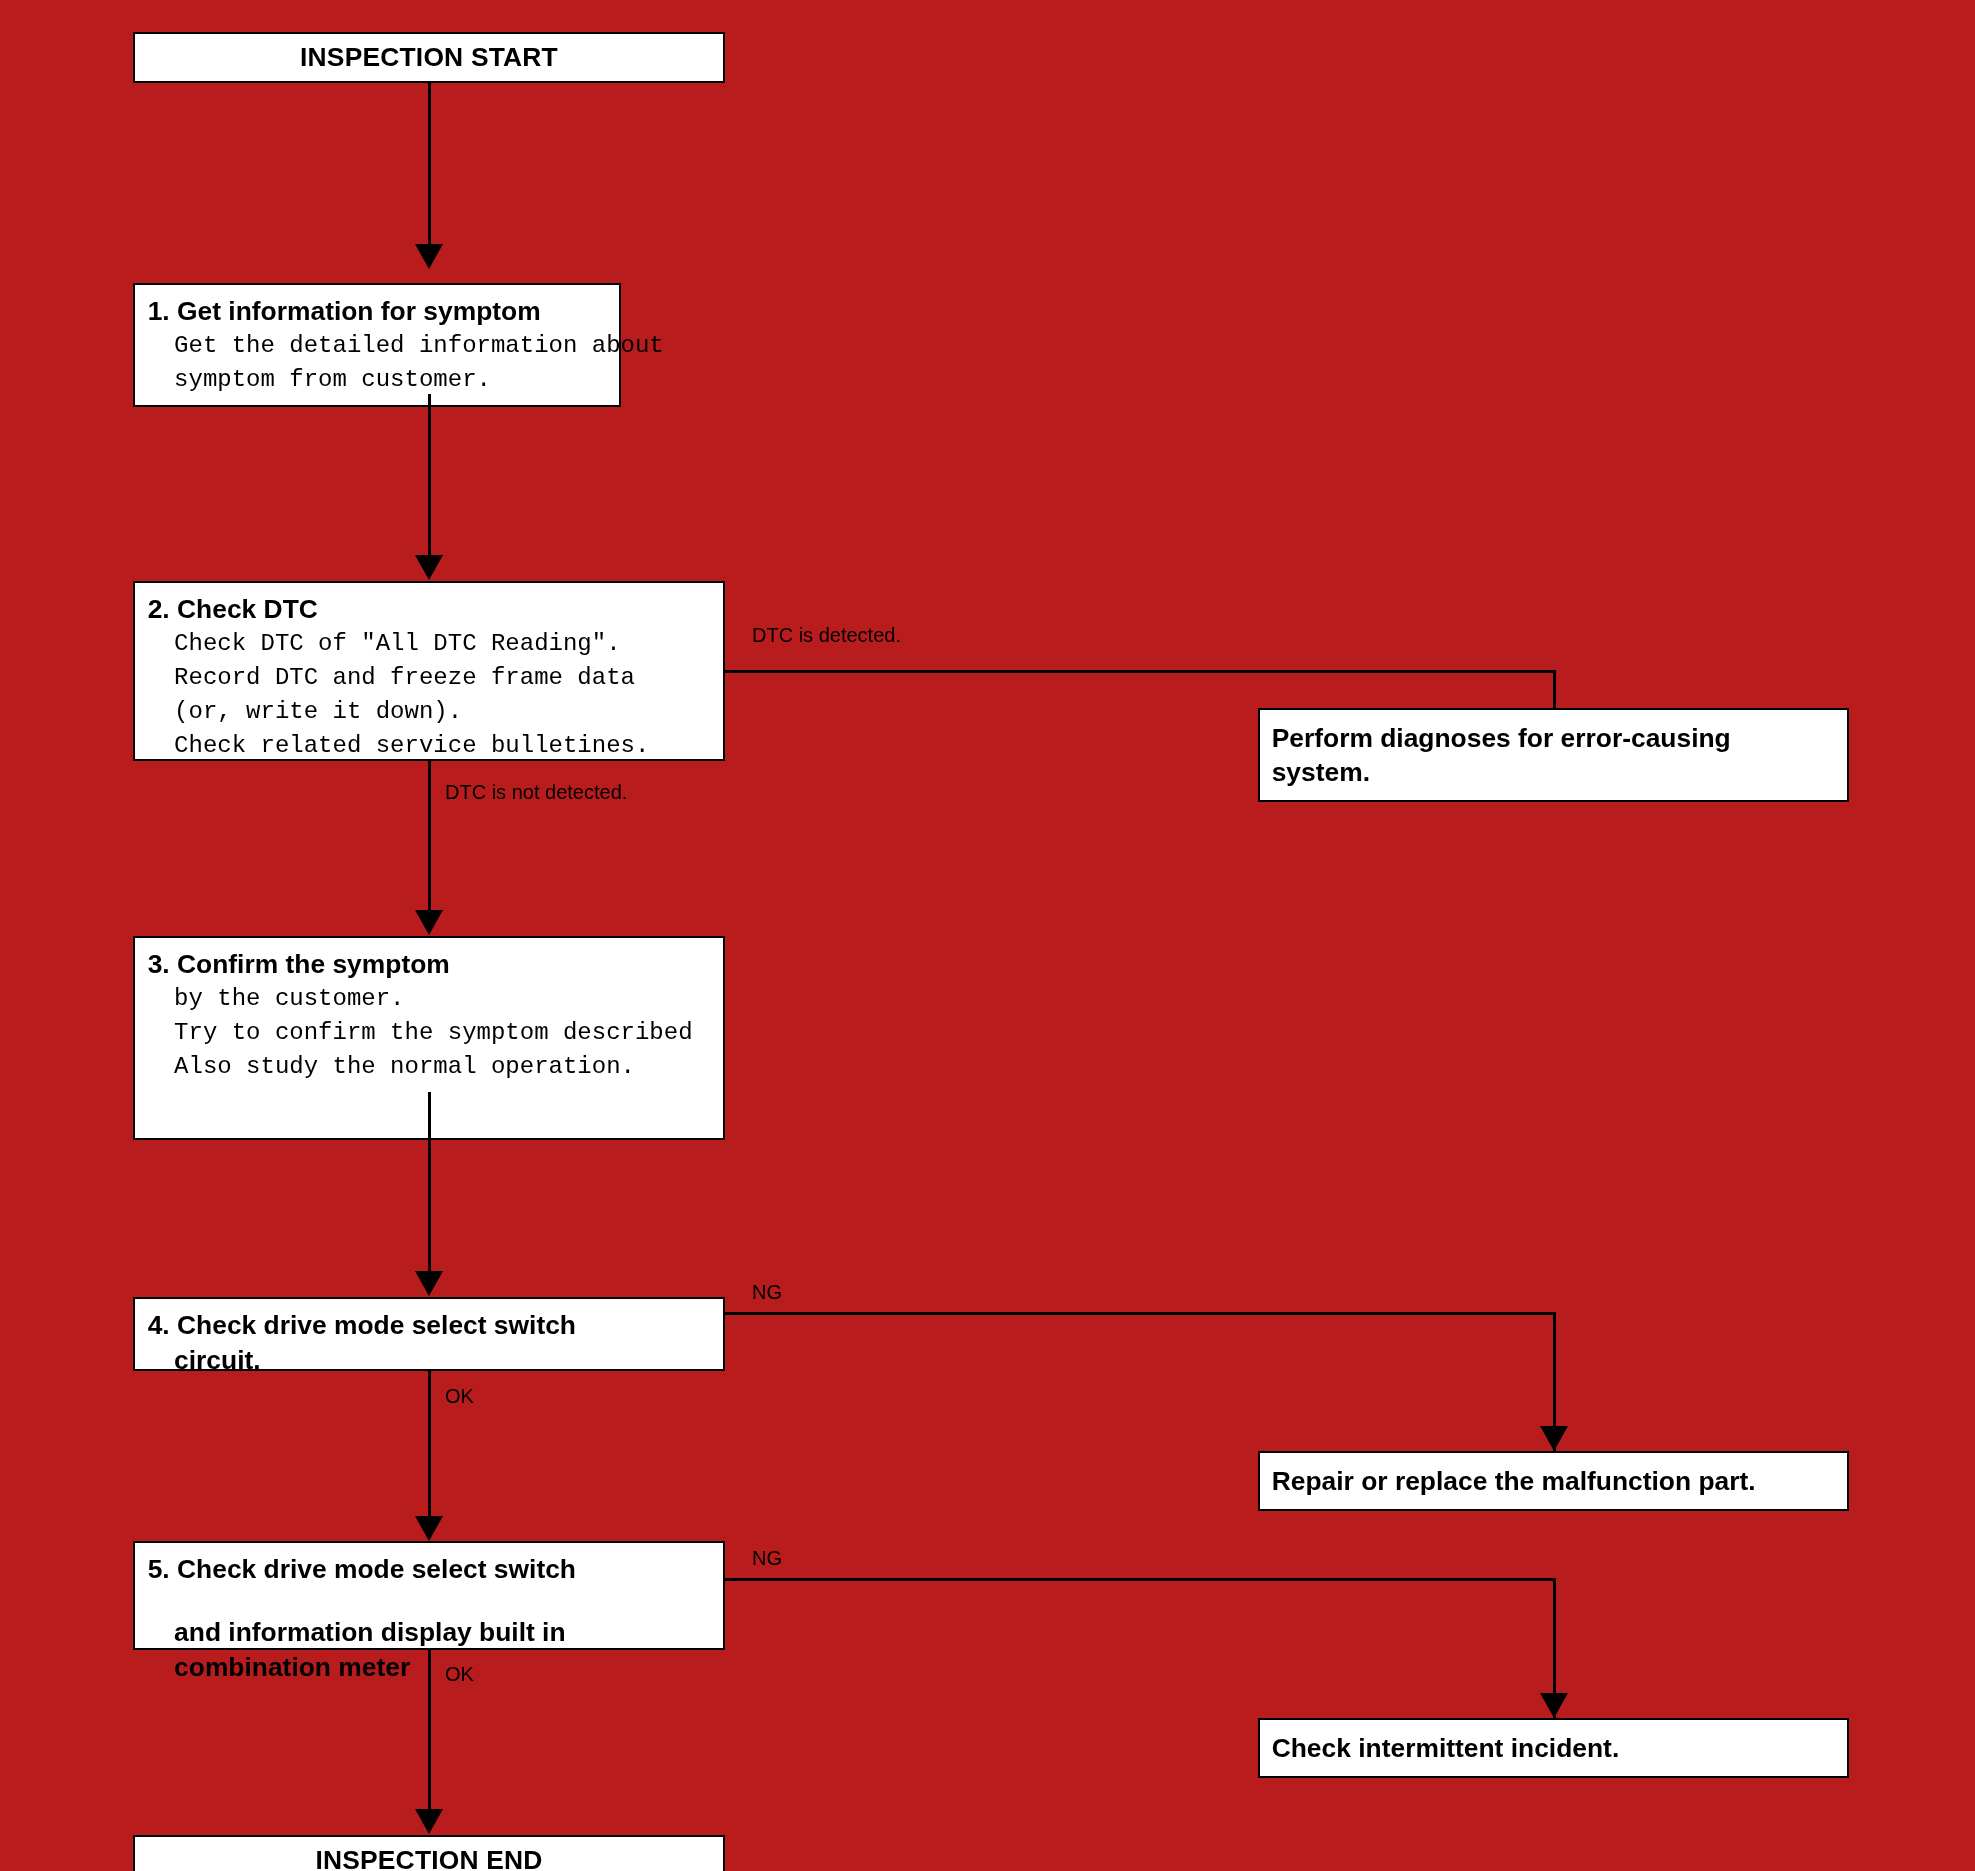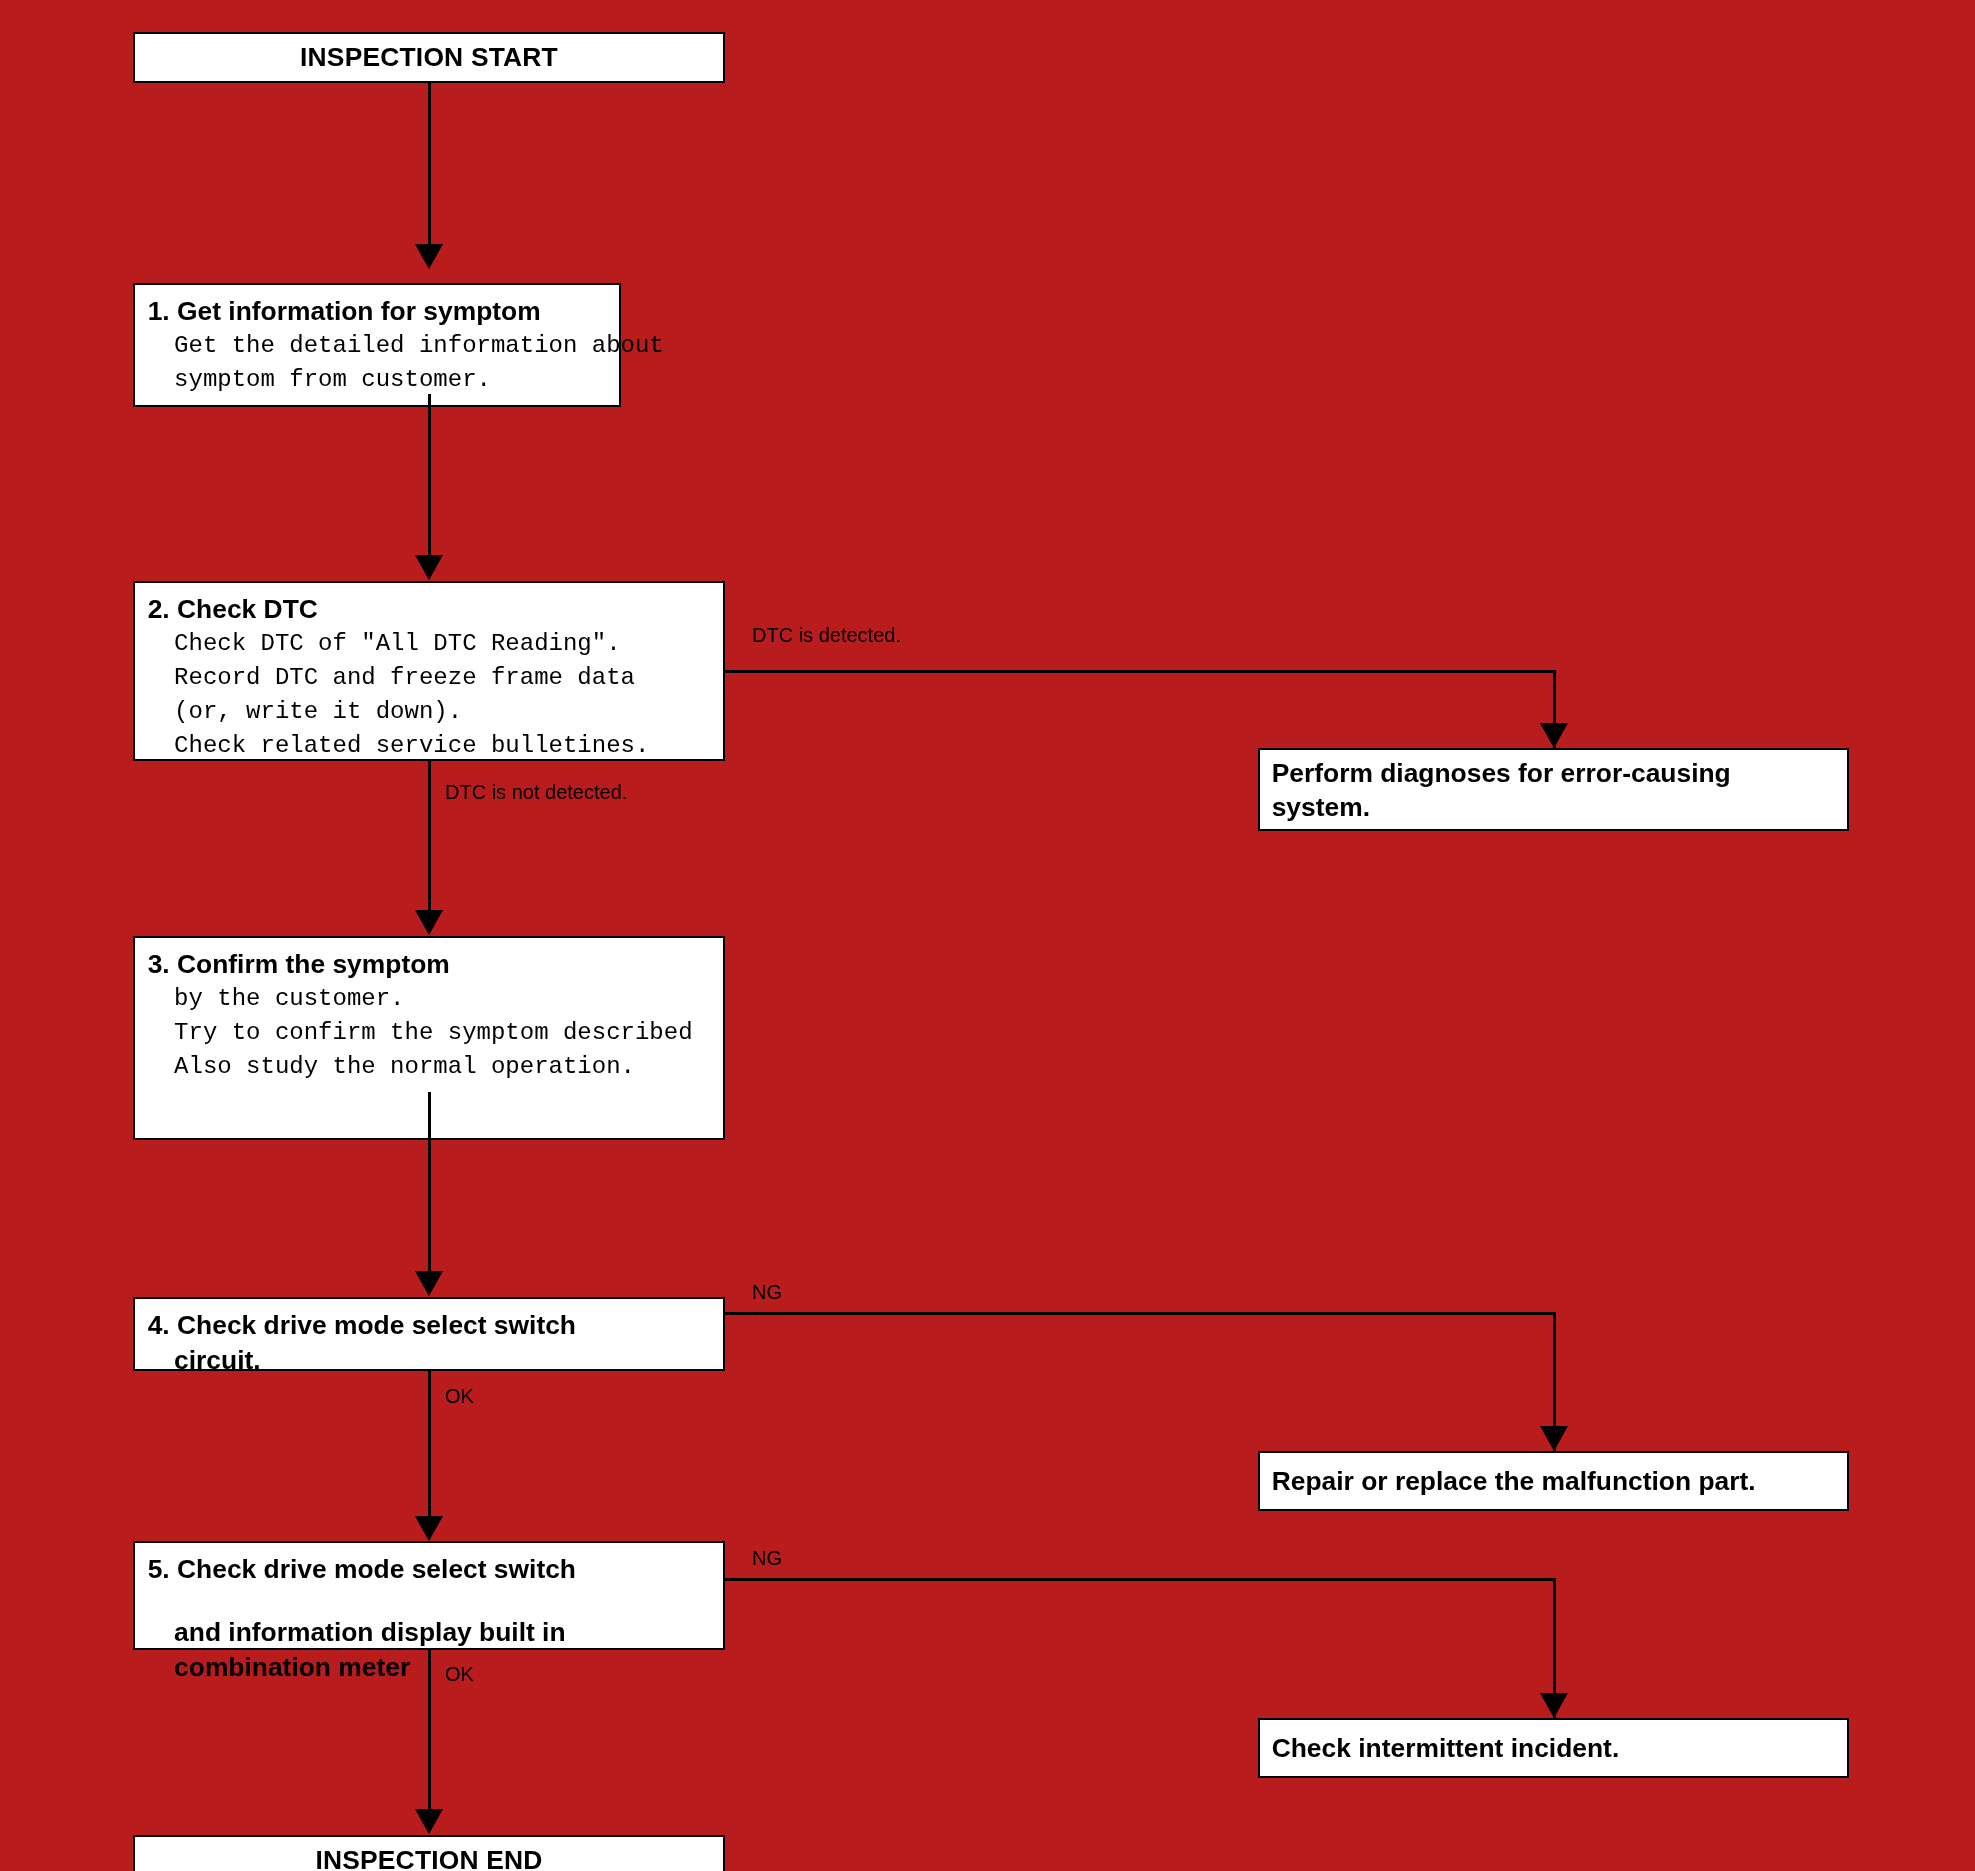--- a/index.html
+++ b/index.html
@@ -141,21 +141,21 @@
       <div class="body-line">(or, write it down).</div>
       <div class="body-line">Check related service bulletines.</div>
     </div>
   </div>
 
   <div class="hline" style="left:725px; top:670px; width:831px; height:2.9px;"></div>
   <div class="vline" style="left:1553px; top:670px; width:2.9px; height:81px;"></div>
   <div class="arrowhead" style="left:1540px; top:723px;"></div>
   <div class="edge-label" style="left:752px; top:620px;">DTC is detected.</div>
 
-  <div class="box result" style="left:1258px; top:748px; width:591px; height:83px;">
+  <div class="box result" style="left:1258px; top:708px; width:591px; height:94px;">
     <div class="box-inner">
       <div class="result-line">Perform diagnoses for error-causing</div>
       <div class="result-line">system.</div>
     </div>
   </div>
 
   <div class="vline" style="left:428px; top:761px; width:2.9px; height:156px;"></div>
   <div class="arrowhead" style="left:415px; top:910px;"></div>
   <div class="edge-label" style="left:445px; top:777px;">DTC is not detected.</div>
 

